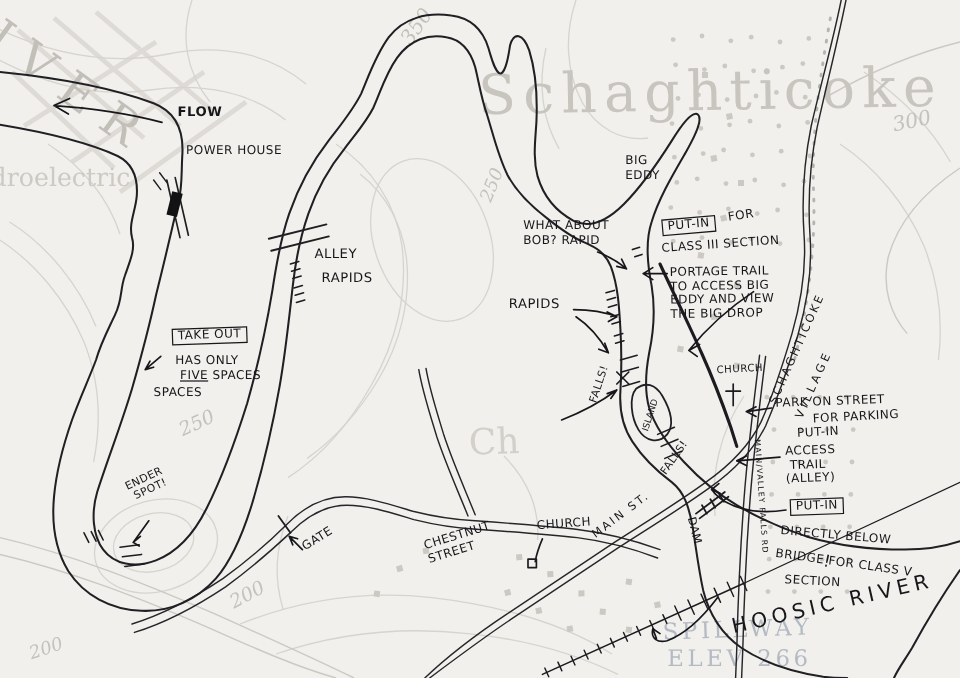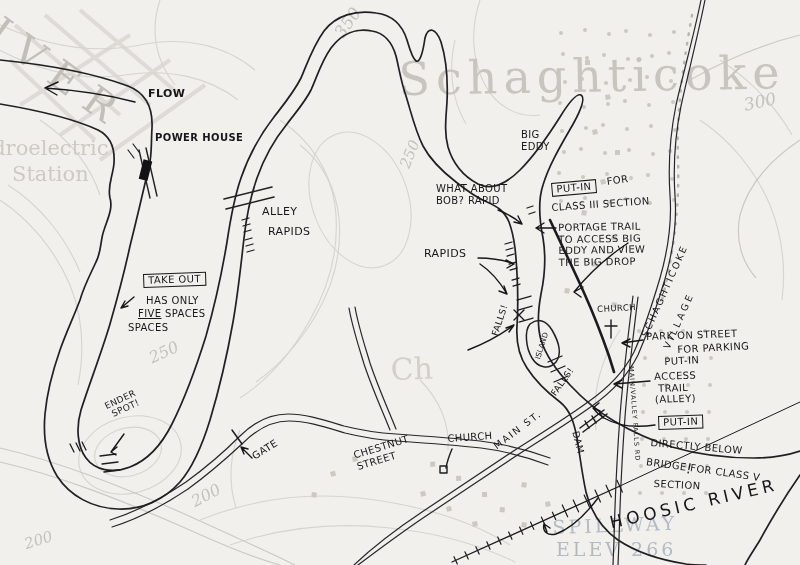--- a/index.html
+++ b/index.html
@@ -14,21 +14,21 @@
     line-height:1.15;white-space:pre;transform-origin:left top;
     font-family:"DejaVu Sans",sans-serif;
   }
   .boxed{border:1.5px solid #17171b;padding:0 4px;background:rgba(241,240,236,.55);}
   .topo{
     position:absolute;color:#c3c0ba;font-family:"DejaVu Serif",serif;
     transform-origin:left top;white-space:pre;
   }
   .contour-num{color:#c4c2bd;font-style:italic;}
   .blue{color:#b3bac4;}
-  u{text-decoration:underline;}
+  u{text-decoration:underline;margin-left:12px;}
 </style>
 </head>
 <body>
 
 <div id="map-canvas">
 
   <svg width="800" height="565" viewBox="0 0 800 565">
 
     <g stroke="#dedbd6" stroke-width="4">
       <path d="M15,25 L120,115" fill="none"></path>
@@ -170,21 +170,20 @@
         <rect x="612" y="235" width="5" height="5" transform="rotate(9 612 235)"></rect>
         <rect x="592" y="262" width="5" height="5" transform="rotate(-11 592 262)"></rect>
         <rect x="565" y="288" width="5" height="5" transform="rotate(10 565 288)"></rect>
         <rect x="612" y="302" width="5" height="5" transform="rotate(9 612 302)"></rect>
       </g>
   </svg>
 
   <div class="topo" style="left:-28px;top:-18px;font-size:40px;letter-spacing:14px;transform:rotate(36deg);color:#c2bfb9;">RIVER</div>
   <div class="topo" style="left:398px;top:52px;font-size:46px;letter-spacing:6px;color:#c8c5bf;transform:rotate(-1deg);">Schaghticoke</div>
   <div class="topo" style="left:-38px;top:136px;font-size:21px;color:#cdcac4;">Hydroelectric</div>
-  <div class="topo" style="left:12px;top:162px;font-size:21px;color:#cdcac4;">Station</div>
   <div class="topo" style="left:390px;top:352px;font-size:30px;color:#d3d0ca;transform:rotate(-2deg);">Ch</div>
   <div class="topo blue" style="left:552px;top:516px;font-size:19px;letter-spacing:3px;transform:rotate(-2deg);">SPILLWAY</div>
   <div class="topo blue" style="left:556px;top:538px;font-size:19px;letter-spacing:3px;">ELEV 266</div>
   <div class="topo contour-num" style="left:330px;top:30px;font-size:17px;transform:rotate(-55deg);">350</div>
   <div class="topo contour-num" style="left:742px;top:95px;font-size:17px;transform:rotate(-12deg);">300</div>
   <div class="topo contour-num" style="left:396px;top:164px;font-size:15px;transform:rotate(-68deg);">250</div>
   <div class="topo contour-num" style="left:146px;top:350px;font-size:16px;transform:rotate(-25deg);">250</div>
   <div class="topo contour-num" style="left:188px;top:494px;font-size:16px;transform:rotate(-28deg);">200</div>
   <div class="topo contour-num" style="left:22px;top:536px;font-size:15px;transform:rotate(-18deg);">200</div>
 
@@ -280,21 +279,21 @@
       <path d="M643,340 L622,343 M622,343 L630,339 M622,343 L630,347"></path>
       <path d="M650,381 L614,384 M614,384 L622,380 M614,384 L622,388"></path>
       <path d="M655,425 C635,428 618,426 604,418 C599,415 596,412 593,408 M593,408 L600,411 M593,408 L599,403"></path>
       <path d="M598,498 C586,514 572,528 556,534 C548,536 542,532 544,524 M544,524 L547,532 M544,524 L550,528"></path>
       <path d="M124,434 L111,452 M111,452 L117,447 M111,452 L116,455"></path>
       <path d="M252,458 L241,447 M241,447 L248,449 M241,447 L244,454"></path>
     </g>
   </svg>
 
   <div class="hand" style="left:148px;top:88px;font-size:11px;font-weight:bold;">FLOW</div>
-  <div class="hand" style="left:155px;top:132px;font-weight:bold;">POWER HOUSE</div>
+  <div class="hand" style="left:155px;top:120px;">POWER HOUSE</div>
 
   <div class="hand boxed" style="left:143px;top:274px;transform:rotate(-2deg);">TAKE OUT</div>
   <div class="hand" style="left:146px;top:295px;">HAS ONLY</div>
   <div class="hand" style="left:138px;top:308px;"><u>FIVE</u><span> SPACES</span></div>
   <div class="hand" style="left:128px;top:322px;">SPACES</div>
 
   <div class="hand" style="left:262px;top:206px;font-size:11px;">ALLEY</div>
   <div class="hand" style="left:268px;top:226px;font-size:11px;">RAPIDS</div>
 
   <div class="hand" style="left:521px;top:129px;width:46px;text-align:left;">BIG

